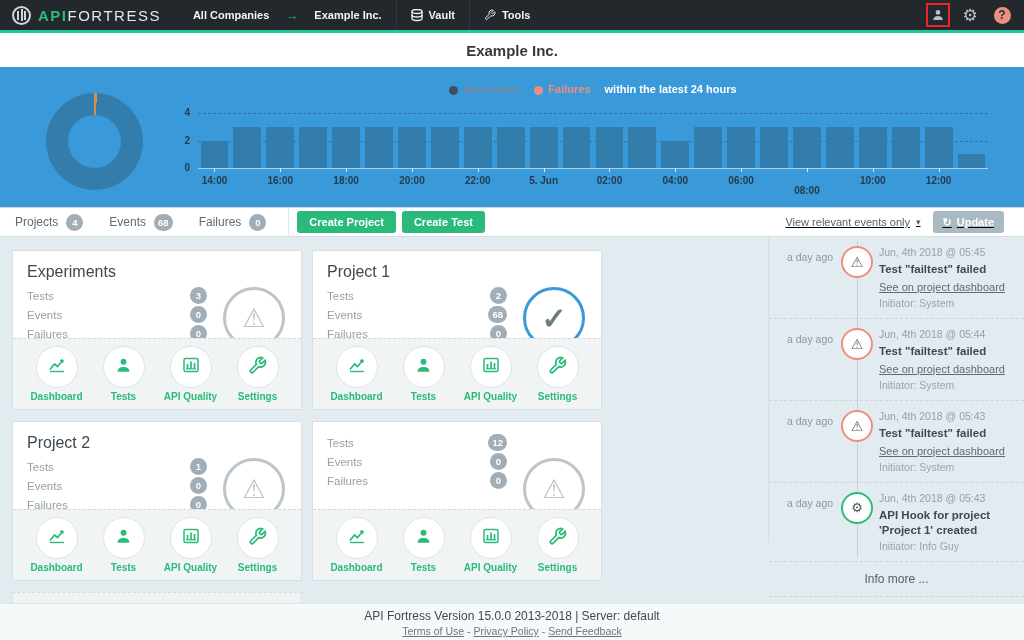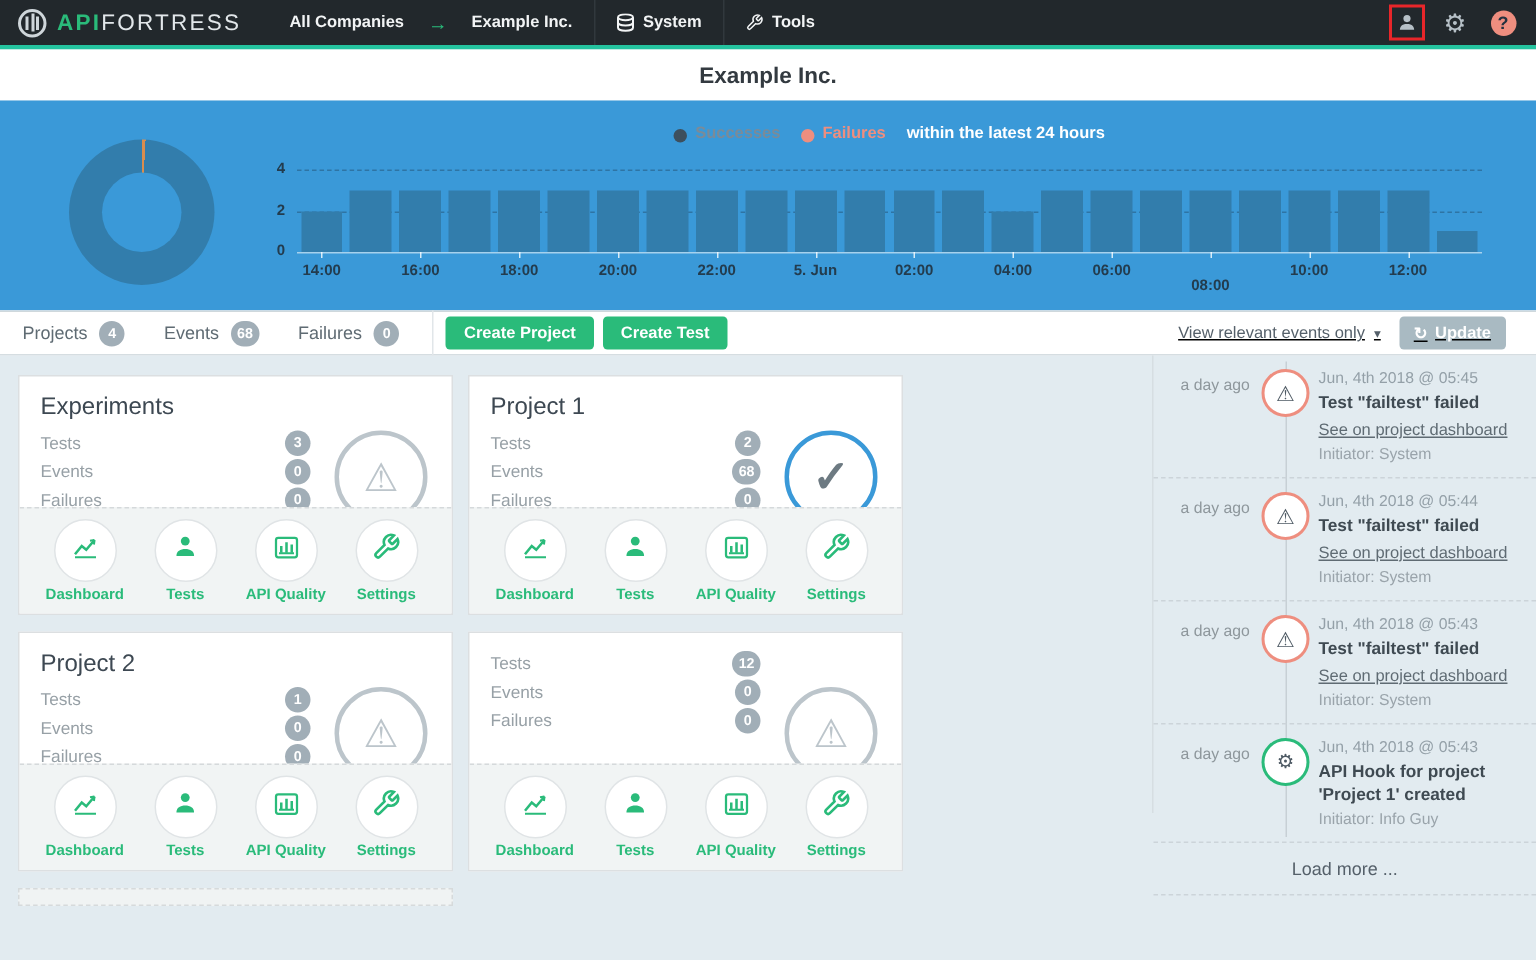--- a/index.html
+++ b/index.html
@@ -111,21 +111,21 @@
     <span class="nav-item">All Companies</span>
     <span class="nav-arrow">→</span>
     <span class="nav-item">Example Inc.</span>
     <span class="nav-sep"></span>
     <span class="nav-item">
       <svg width="12" height="13" viewBox="0 0 12 13">
           <ellipse cx="6" cy="2.5" rx="5" ry="2" fill="none" stroke="#f2f4f5" stroke-width="1.3"></ellipse>
           <path d="M1 2.5v7c0 1.1 2.2 2 5 2s5-.9 5-2v-7" fill="none" stroke="#f2f4f5" stroke-width="1.3"></path>
           <path d="M1 6c0 1.1 2.2 2 5 2s5-.9 5-2" fill="none" stroke="#f2f4f5" stroke-width="1.3"></path>
         </svg>
-      <span>System</span>
+      <span>Vault</span>
     </span>
     <span class="nav-sep"></span>
     <span class="nav-item">
       <svg width="12" height="12" viewBox="0 0 24 24">
           <path d="M14.7 6.3a1 1 0 0 0 0 1.4l1.6 1.6a1 1 0 0 0 1.4 0l3.77-3.77a6 6 0 0 1-7.94 7.94l-6.91 6.91a2.12 2.12 0 0 1-3-3l6.91-6.91a6 6 0 0 1 7.94-7.94l-3.76 3.76z" fill="none" stroke="#f2f4f5" stroke-width="2"></path>
         </svg>
       <span>Tools</span>
     </span>
     <div class="nav-right">
       <span class="nav-icon red-box">
@@ -486,17 +486,21 @@
         <div class="tl-entry"><span class="tl-time">a day ago</span><span class="tl-circle warning">⚠</span><div class="tl-stamp">Jun, 4th 2018 @ 05:44</div><div class="tl-title">Test "failtest" failed</div><span class="tl-link">See on project dashboard</span><div class="tl-init">Initiator: System</div></div>
         <div class="tl-entry"><span class="tl-time">a day ago</span><span class="tl-circle warning">⚠</span><div class="tl-stamp">Jun, 4th 2018 @ 05:43</div><div class="tl-title">Test "failtest" failed</div><span class="tl-link">See on project dashboard</span><div class="tl-init">Initiator: System</div></div>
         <div class="tl-entry">
           <span class="tl-time">a day ago</span>
           <span class="tl-circle gears">⚙</span>
           <div class="tl-stamp">Jun, 4th 2018 @ 05:43</div>
           <div class="tl-title">API Hook for project 'Project 1' created</div>
           <div class="tl-init">Initiator: Info Guy</div>
         </div>
       </div>
-    <div class="load-more">Load more ...</div>
+    <div class="load-more">Info more ...</div>
   </div>
 
+  <div class="footer">
+    <div class="footer-version">API Fortress Version 15.0.0 2013-2018 | Server: default</div>
+    <div class="footer-links" id="footer-links"><a>Terms of Use</a> - <a>Privacy Policy</a> - <a>Send Feedback</a></div>
+  </div>
 
 </div>
 
 </body></html>

